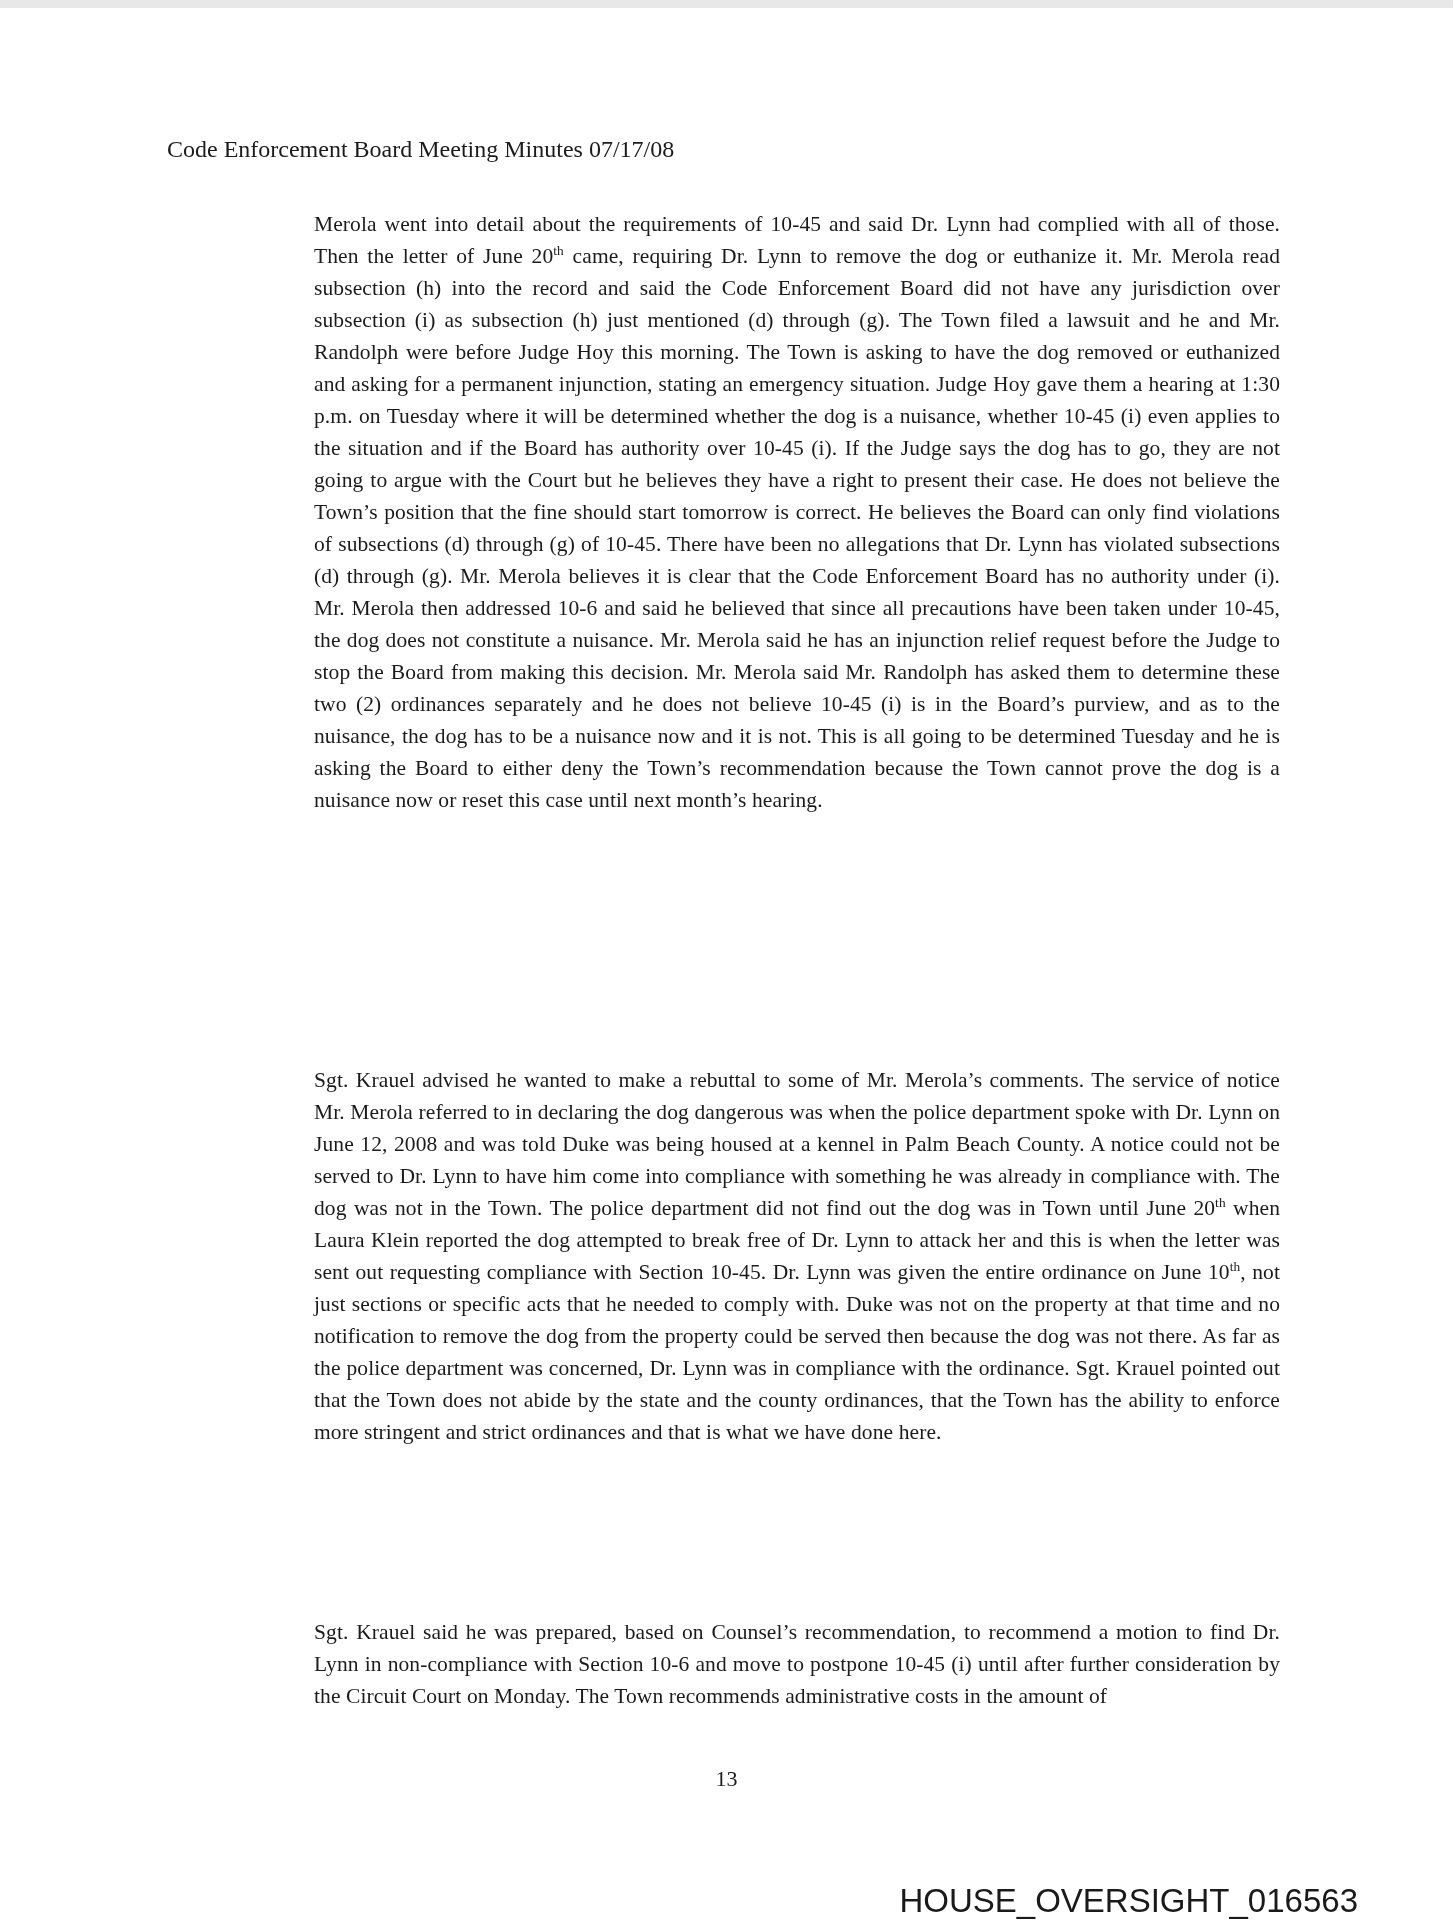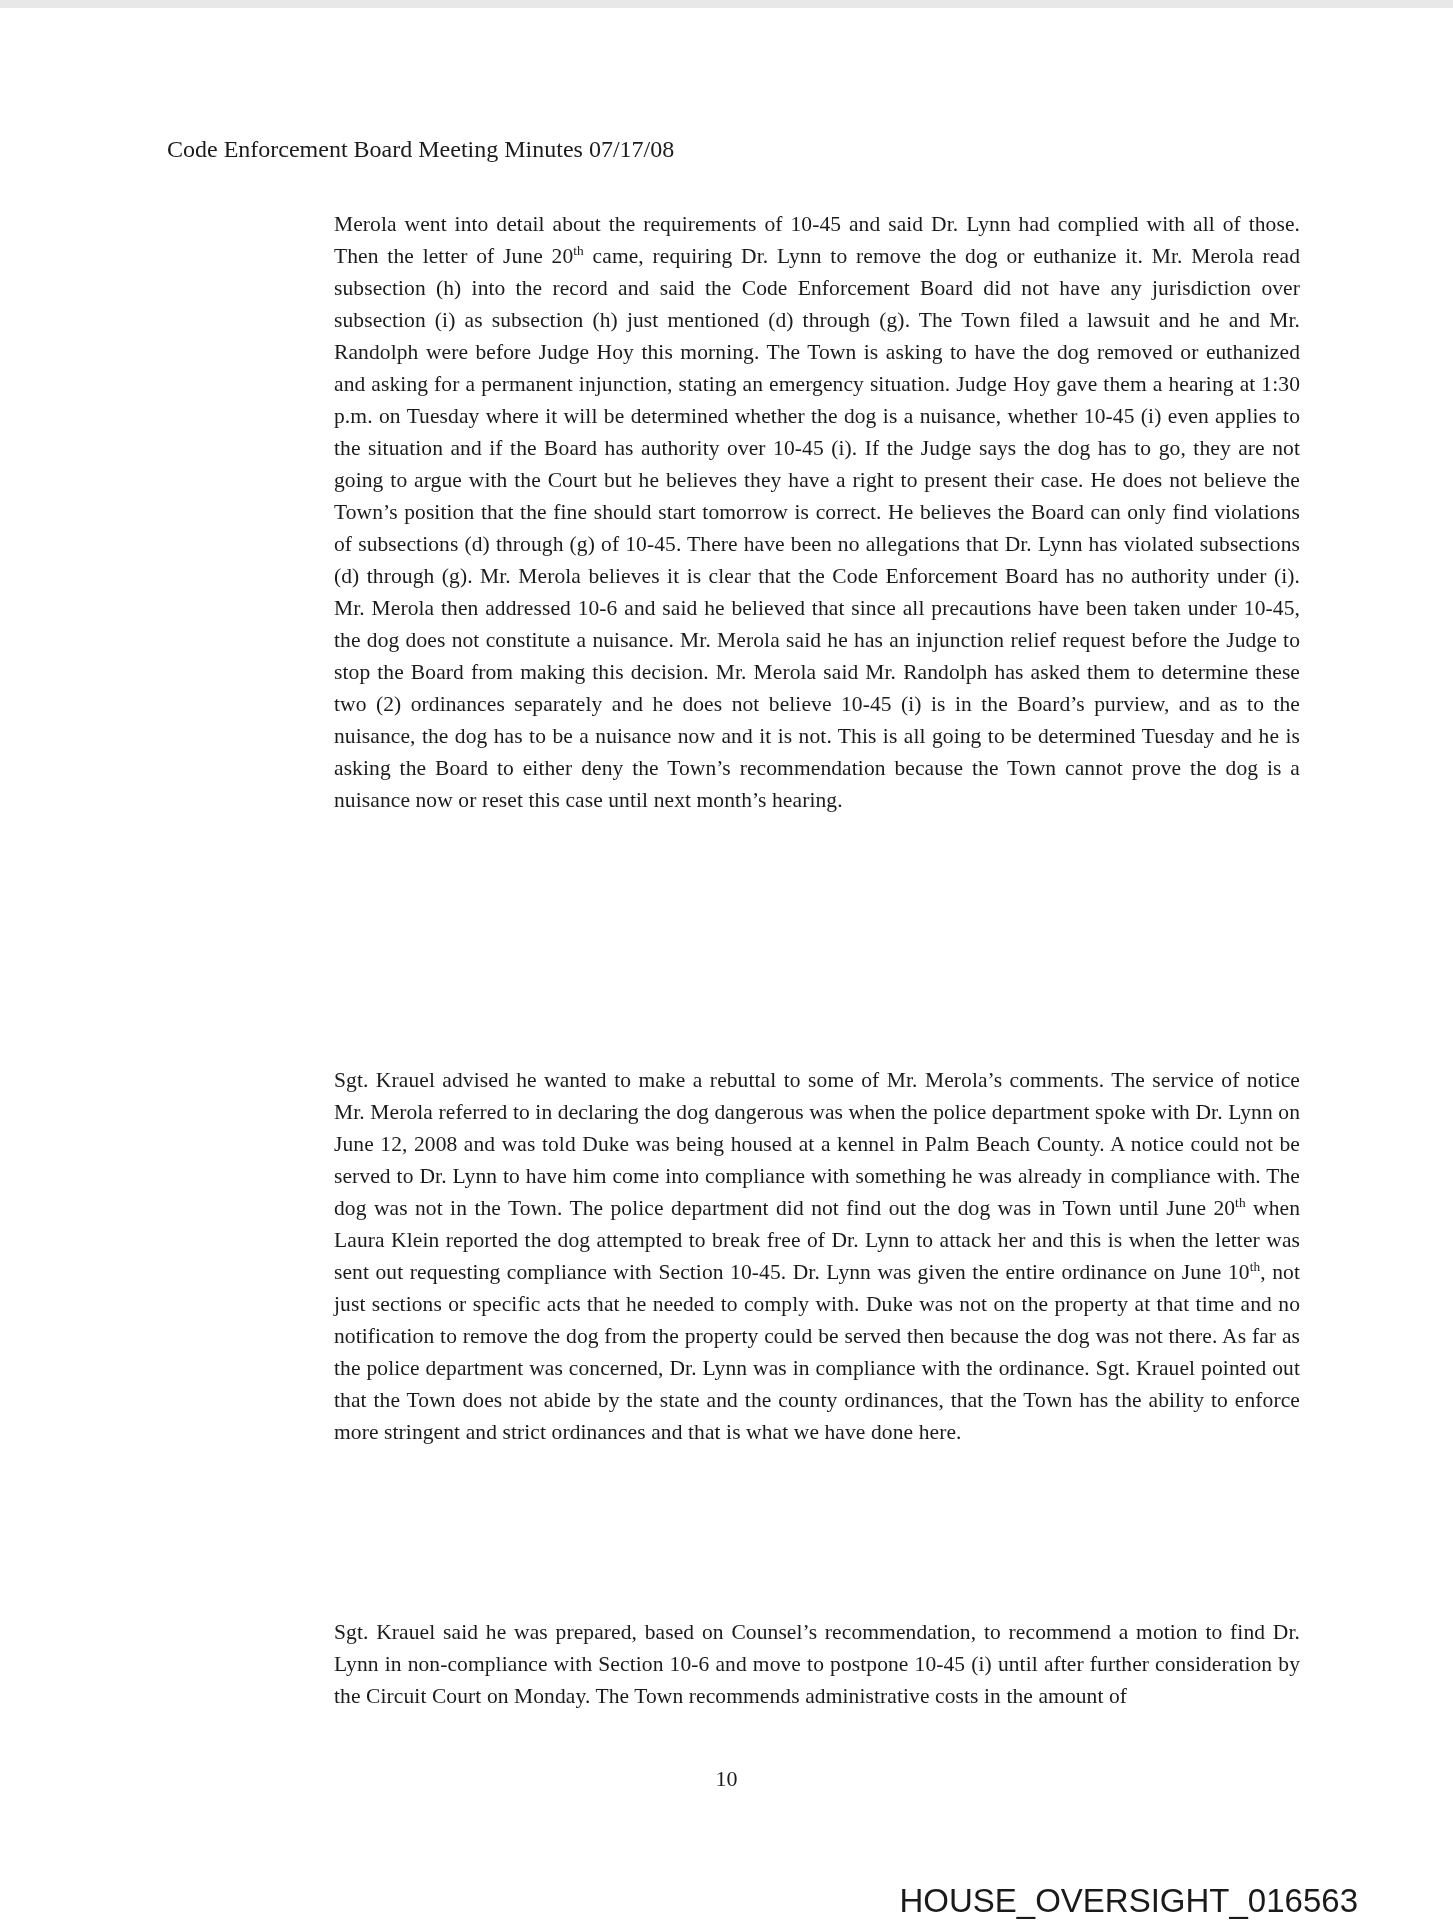--- a/index.html
+++ b/index.html
@@ -20,21 +20,21 @@
   .doc-header {
     position: absolute;
     left: 167px;
     top: 126px;
     font-size: 24px;
     line-height: 30px;
     white-space: nowrap;
   }
   .para {
     position: absolute;
-    left: 334px;
+    left: 314px;
     width: 966px;
     font-size: 21.5px;
     line-height: 32px;
     text-align: justify;
     letter-spacing: 0.1px;
   }
   .para sup {
     font-size: 0.62em;
     line-height: 0;
     vertical-align: super;
@@ -65,16 +65,16 @@
 
 <div class="page">
   <div class="doc-header">Code Enforcement Board Meeting Minutes 07/17/08</div>
 
   <div class="para p1">Merola went into detail about the requirements of 10-45 and said Dr. Lynn had complied with all of those.  Then the letter of June 20<sup>th</sup> came, requiring Dr. Lynn to remove the dog or euthanize it.  Mr. Merola read subsection (h) into the record and said the Code Enforcement Board did not have any jurisdiction over subsection (i) as subsection (h) just mentioned (d) through (g).  The Town filed a lawsuit and he and Mr. Randolph were before Judge Hoy this morning.  The Town is asking to have the dog removed or euthanized and asking for a permanent injunction, stating an emergency situation.  Judge Hoy gave them a hearing at 1:30 p.m. on Tuesday where it will be determined whether the dog is a nuisance, whether 10-45 (i) even applies to the situation and if the Board has authority over 10-45 (i).  If the Judge says the dog has to go, they are not going to argue with the Court but he believes they have a right to present their case.  He does not believe the Town’s position that the fine should start tomorrow is correct.  He believes the Board can only find violations of subsections (d) through (g) of 10-45.  There have been no allegations that Dr. Lynn has violated subsections (d) through (g).  Mr. Merola believes it is clear that the Code Enforcement Board has no authority under (i). Mr. Merola then addressed 10-6 and said he believed that since all precautions have been taken under 10-45, the dog does not constitute a nuisance.  Mr. Merola said he has an injunction relief request before the Judge to stop the Board from making this decision.  Mr. Merola said Mr. Randolph has asked them to determine these two (2) ordinances separately and he does not believe 10-45 (i) is in the Board’s purview, and as to the nuisance, the dog has to be a nuisance now and it is not.  This is all going to be determined Tuesday and he is asking the Board to either deny the Town’s recommendation because the Town cannot prove the dog is a nuisance now or reset this case until next month’s hearing.</div>
 
   <div class="para p2">Sgt. Krauel advised he wanted to make a rebuttal to some of Mr. Merola’s comments. The service of notice Mr. Merola referred to in declaring the dog dangerous was when the police department spoke with Dr. Lynn on June 12, 2008 and was told Duke was being housed at a kennel in Palm Beach County.  A notice could not be served to Dr. Lynn to have him come into compliance with something he was already in compliance with.  The dog was not in the Town.  The police department did not find out the dog was in Town until June 20<sup>th</sup> when Laura Klein reported the dog attempted to break free of Dr. Lynn to attack her and this is when the letter was sent out requesting compliance with Section 10-45.  Dr. Lynn was given the entire ordinance on June 10<sup>th</sup>, not just sections or specific acts that he needed to comply with.  Duke was not on the property at that time and no notification to remove the dog from the property could be served then because the dog was not there.  As far as the police department was concerned, Dr. Lynn was in compliance with the ordinance.  Sgt. Krauel pointed out that the Town does not abide by the state and the county ordinances, that the Town has the ability to enforce more stringent and strict ordinances and that is what we have done here.</div>
 
   <div class="para p3">Sgt. Krauel said he was prepared, based on Counsel’s recommendation, to recommend a motion to find Dr. Lynn in non-compliance with Section 10-6 and move to postpone 10-45 (i) until after further consideration by the Circuit Court on Monday.  The Town recommends administrative costs in the amount of</div>
 
-  <div class="page-number">10</div>
+  <div class="page-number">13</div>
 
   <div class="stamp">HOUSE_OVERSIGHT_016563</div>
 </div>
 
 </body></html>

